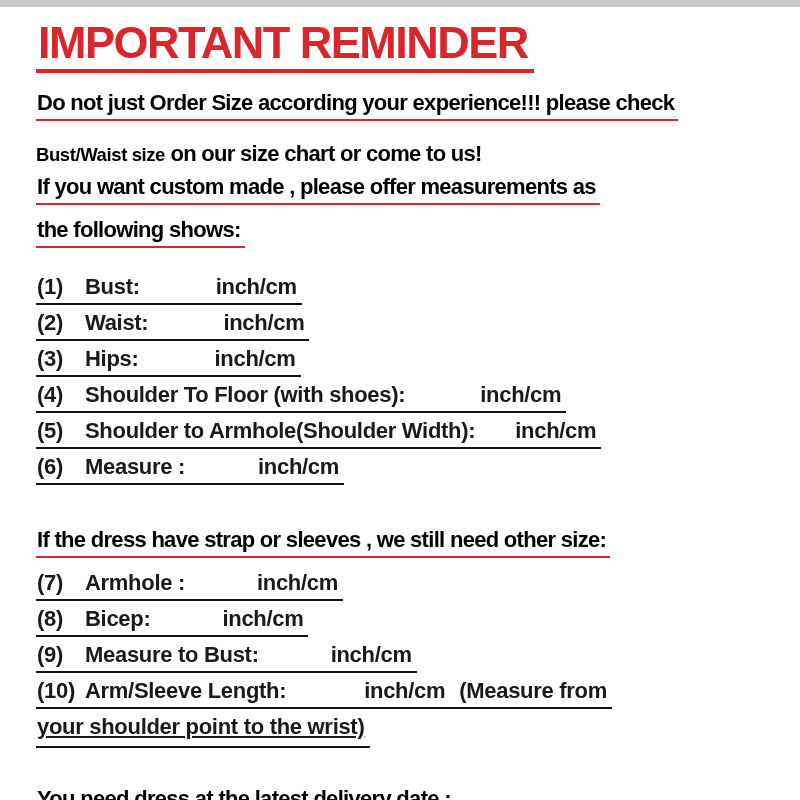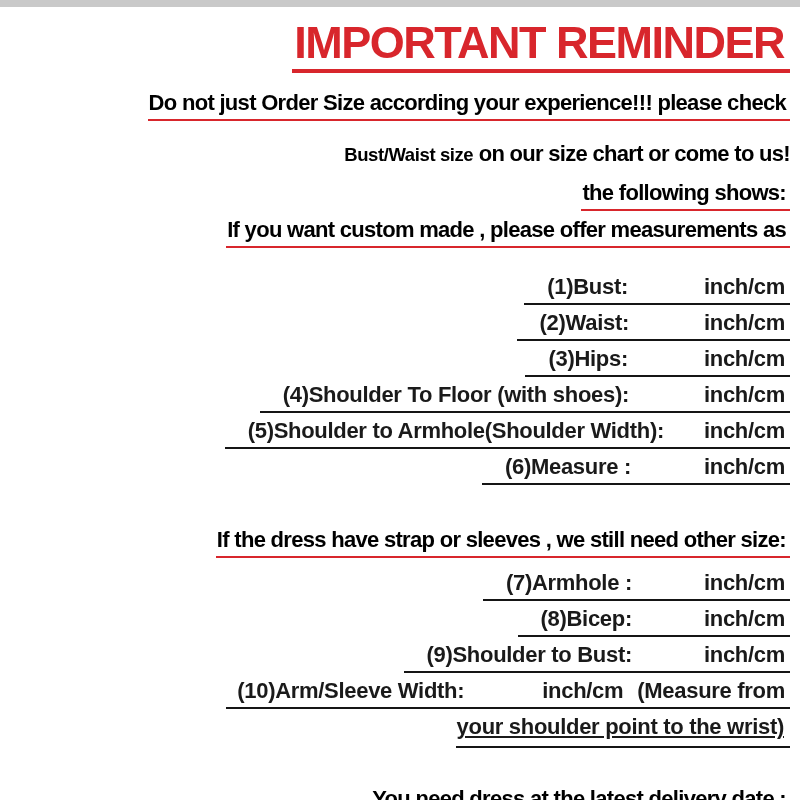--- a/index.html
+++ b/index.html
@@ -9,21 +9,20 @@
   }
   .page {
     position: relative;
     width: 800px;
     height: 800px;
     background: #ffffff;
     overflow: hidden;
     font-family: "Liberation Sans", sans-serif;
     font-weight: bold;
     color: #1a1a1a;
-    text-align: right;
   }
   .top-strip {
     position: absolute;
     top: 0; left: 0;
     width: 800px;
     height: 7px;
     background: #c9c9c9;
   }
   .content {
     position: absolute;
@@ -112,40 +111,40 @@
   <div class="top-strip"></div>
 
   <div class="content">
 
     <h1 class="title"><span class="title-inner">IMPORTANT REMINDER</span></h1>
 
     <p class="red-line mt16"><span class="u">Do not just Order Size according your experience!!! please check</span></p>
 
     <p class="red-line mt10"><span class="small-seg">Bust/Waist size</span><span> on our size chart or come to us!</span></p>
 
+    <p class="red-line" style="margin-top:6px"><span class="u">If you want custom made , please offer measurements as</span></p>
+
     <p class="red-line mt12"><span class="u">the following shows:</span></p>
-
-    <p class="red-line" style="margin-top:6px"><span class="u">If you want custom made , please offer measurements as</span></p>
 
     <div class="rows" id="rows-main">
         <div class="m-row-wrap"><span class="m-row"><span class="num">(1)</span><span class="label">Bust:</span><span class="gap" style="width: 76px;"></span><span class="unit">inch/cm</span></span></div>
         <div class="m-row-wrap"><span class="m-row"><span class="num">(2)</span><span class="label">Waist:</span><span class="gap" style="width: 75px;"></span><span class="unit">inch/cm</span></span></div>
         <div class="m-row-wrap"><span class="m-row"><span class="num">(3)</span><span class="label">Hips:</span><span class="gap" style="width: 76px;"></span><span class="unit">inch/cm</span></span></div>
         <div class="m-row-wrap"><span class="m-row"><span class="num">(4)</span><span class="label">Shoulder To Floor (with shoes):</span><span class="gap" style="width: 75px;"></span><span class="unit">inch/cm</span></span></div>
         <div class="m-row-wrap"><span class="m-row"><span class="num">(5)</span><span class="label">Shoulder to Armhole(Shoulder Width):</span><span class="gap" style="width: 40px;"></span><span class="unit">inch/cm</span></span></div>
         <div class="m-row-wrap"><span class="m-row"><span class="num">(6)</span><span class="label">Measure :</span><span class="gap" style="width: 73px;"></span><span class="unit">inch/cm</span></span></div>
       </div>
 
     <p class="red-line sleeves-heading"><span class="u">If the dress have strap or sleeves , we still need other size:</span></p>
 
     <div class="rows-sleeves" id="rows-sleeves">
         <div class="m-row-wrap"><span class="m-row"><span class="num">(7)</span><span class="label">Armhole :</span><span class="gap" style="width: 72px;"></span><span class="unit">inch/cm</span></span></div>
         <div class="m-row-wrap"><span class="m-row"><span class="num">(8)</span><span class="label">Bicep:</span><span class="gap" style="width: 72px;"></span><span class="unit">inch/cm</span></span></div>
-        <div class="m-row-wrap"><span class="m-row"><span class="num">(9)</span><span class="label">Shoulder to Bust:</span><span class="gap" style="width: 72px;"></span><span class="unit">inch/cm</span></span></div>
-        <div class="m-row-wrap"><span class="m-row"><span class="num">(10)</span><span class="label">Arm/Sleeve Width:</span><span class="gap" style="width: 78px;"></span><span class="unit">inch/cm</span><span class="note">(Measure from</span></span></div>
+        <div class="m-row-wrap"><span class="m-row"><span class="num">(9)</span><span class="label">Measure to Bust:</span><span class="gap" style="width: 72px;"></span><span class="unit">inch/cm</span></span></div>
+        <div class="m-row-wrap"><span class="m-row"><span class="num">(10)</span><span class="label">Arm/Sleeve Length:</span><span class="gap" style="width: 78px;"></span><span class="unit">inch/cm</span><span class="note">(Measure from</span></span></div>
       </div>
 
     <p class="cont-line"><span class="u-black">your shoulder point to the wrist)</span></p>
 
     <p class="red-line delivery-heading"><span class="u">You need dress at the latest delivery date :</span></p>
 
   </div>
 </div>
 
 </body></html>

